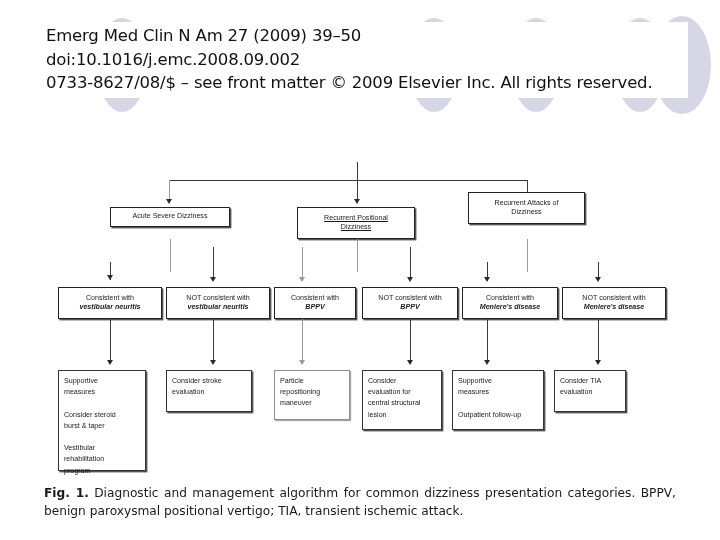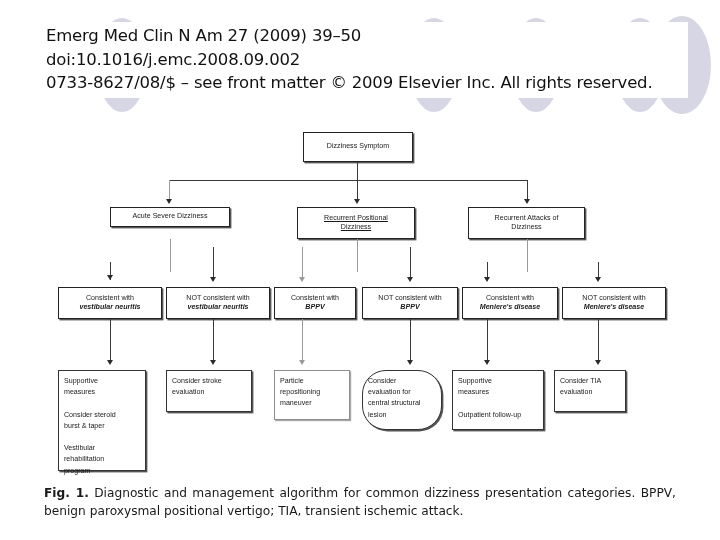--- a/index.html
+++ b/index.html
@@ -133,37 +133,36 @@
   <div class="deco-circle" style="left:615px; top:18px; width:50px; height:94px;"></div>
   <div class="deco-circle" style="left:653px; top:16px; width:58px; height:98px;"></div>
   <div id="deco-white-band"></div>
   <div id="citation-text">Emerg Med Clin N Am 27 (2009) 39–50
 doi:10.1016/j.emc.2008.09.002
 0733-8627/08/$ – see front matter © 2009 Elsevier Inc. All rights reserved.</div>
 </div>
 
 <div id="figure-region">
 
-  <div class="node heavy" style="left:303px; top:10px; width:110px; height:30px;">Dizziness Symptom</div>
 
   <div class="conn-v" style="left:357px; top:40px; height:18px;"></div>
 
   <div class="conn-h" style="left:169px; top:58px; width:358px;"></div>
 
   <div class="conn-v faint" style="left:169px; top:58px; height:19px;"></div>
   <div class="conn-v" style="left:357px; top:40px; height:37px;"></div>
   <div class="conn-v" style="left:527px; top:58px; height:19px;"></div>
   <div class="arrowhead" style="left:166px; top:77px;"></div>
   <div class="arrowhead" style="left:354px; top:77px;"></div>
   <div class="arrowhead" style="left:524px; top:77px;"></div>
 
   <div class="node heavy" style="left:110px; top:85px; width:120px; height:20px; white-space:pre-line;">Acute Severe Dizziness</div>
   <div class="node heavy" style="left:297px; top:85px; width:118px; height:32px; white-space:pre-line;text-decoration:underline;">Recurrent Positional
 Dizziness</div>
-  <div class="node heavy" style="left:468px; top:85px; width:117px; height:32px; white-space:pre-line;">Recurrent Attacks of
+  <div class="node heavy" style="left:468px; top:70px; width:117px; height:32px; white-space:pre-line;">Recurrent Attacks of
 Dizziness</div>
 
   <div class="conn-v faint" style="left:170px; top:117px; height:33px;"></div>
   <div class="conn-v" style="left:213px; top:125px; height:32px;"></div>
   <div class="conn-v" style="left:110px; top:140px; height:18px;"></div>
   <div class="arrowhead" style="left:107px; top:153px;"></div>
   <div class="arrowhead" style="left:210px; top:155px;"></div>
 
   <div class="conn-v faint" style="left:357px; top:117px; height:33px;"></div>
   <div class="conn-v faint" style="left:302px; top:125px; height:32px;"></div>
@@ -239,21 +238,21 @@
 burst &amp; taper
 
 Vestibular
 rehabilitation
 program</div>
   <div class="node left-align" style="left:166px; top:248px; width:86px; height:42px; white-space:pre-line;">Consider stroke
 evaluation</div>
   <div class="node left-align faint" style="left:274px; top:248px; width:76px; height:50px; white-space:pre-line;">Particle
 repositioning
 maneuver</div>
-  <div class="node left-align" style="left:362px; top:248px; width:80px; height:60px; white-space:pre-line;border-radius:24px;">Consider
+  <div class="node left-align" style="left:362px; top:248px; width:80px; height:60px; white-space:pre-line;">Consider
 evaluation for
 central structural
 lesion</div>
   <div class="node left-align" style="left:452px; top:248px; width:92px; height:60px; white-space:pre-line;">Supportive
 measures
 
 Outpatient follow-up</div>
   <div class="node left-align" style="left:554px; top:248px; width:72px; height:42px; white-space:pre-line;">Consider TIA
 evaluation</div>
 

